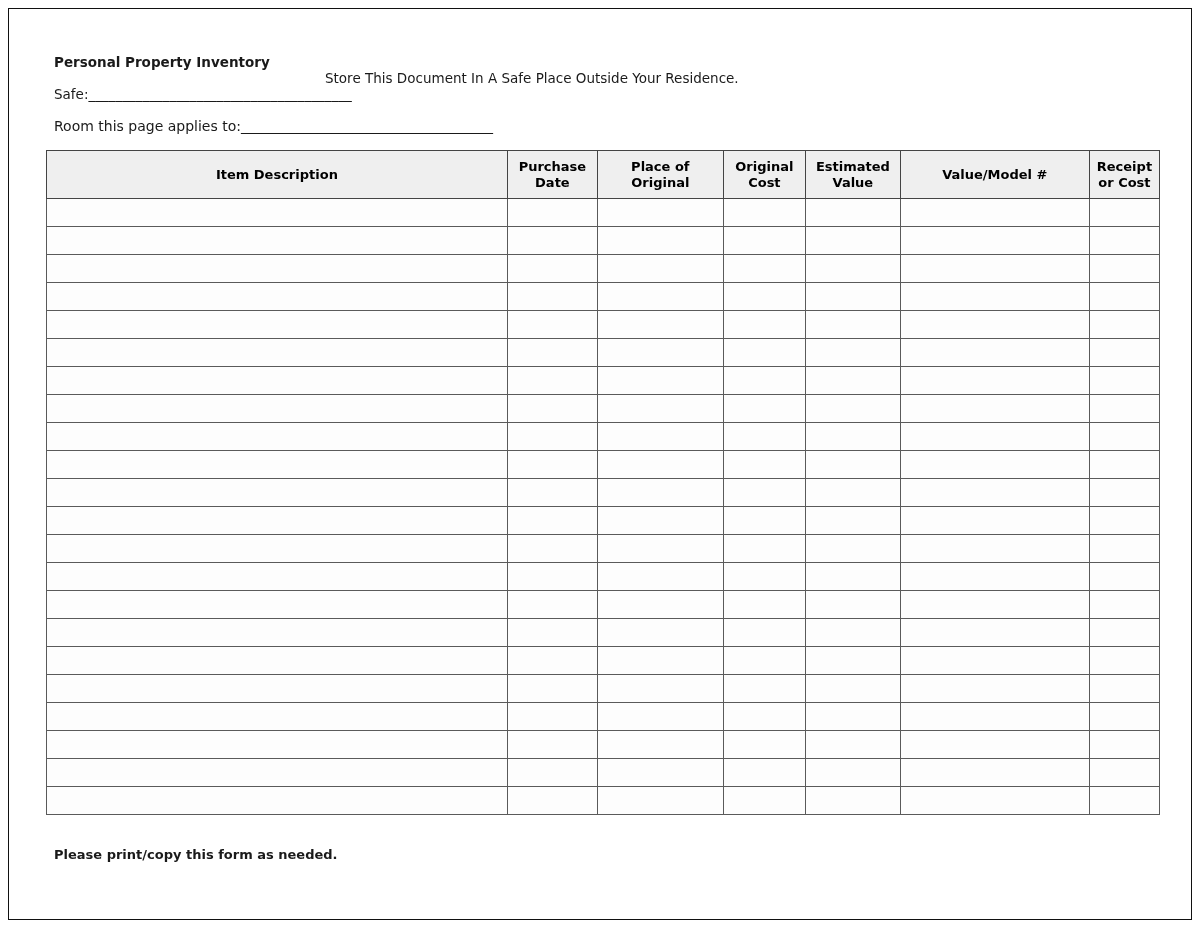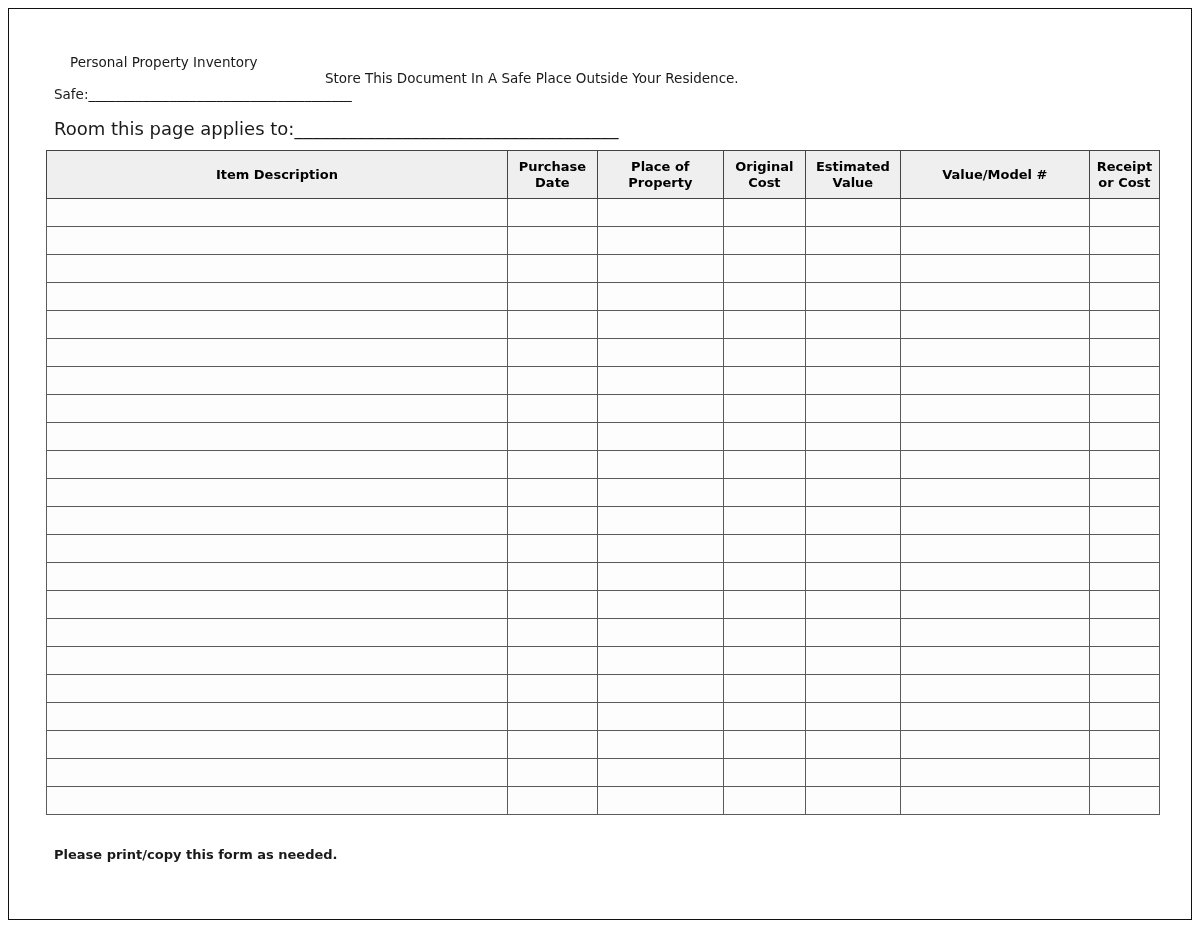--- a/index.html
+++ b/index.html
@@ -22,39 +22,39 @@
     pointer-events: none;
   }
   .header-line {
     position: absolute;
     top: 54px;
     left: 54px;
     width: 1100px;
     font-size: 13.5px;
     white-space: nowrap;
   }
-  .doc-title { font-weight: normal; margin-left: 16px; }
+  .doc-title { font-weight: bold; }
   .doc-subtitle {
     position: absolute;
     left: 271px; 
     top: 16px;
     font-weight: normal;
   }
   .name-line {
     position: absolute;
     top: 86px;
     left: 54px;
     font-size: 13.5px;
     white-space: nowrap;
   }
   .room-line {
     position: absolute;
     top: 118px;
     left: 54px;
-    font-size: 18px;
+    font-size: 14px;
     white-space: nowrap;
   }
   .blank-run { letter-spacing: 0; }
   table.inventory {
     position: absolute;
     left: 46px;
     top: 150px;
     width: 1114px;
     border-collapse: collapse;
     table-layout: fixed;
@@ -122,21 +122,21 @@
       <col class="c-place">
       <col class="c-cost">
       <col class="c-value">
       <col class="c-serial">
       <col class="c-receipt">
     </colgroup>
     <thead id="inv-head">
         <tr>
           <th>Item Description</th>
           <th>Purchase Date</th>
-          <th>Place of Property</th>
+          <th>Place of Original</th>
           <th>Original Cost</th>
           <th>Estimated Value</th>
           <th>Value/Model #</th>
           <th>Receipt or Cost</th>
         </tr>
       </thead>
     <tbody id="inv-body">
         <tr>
           <td></td>
           <td></td>

